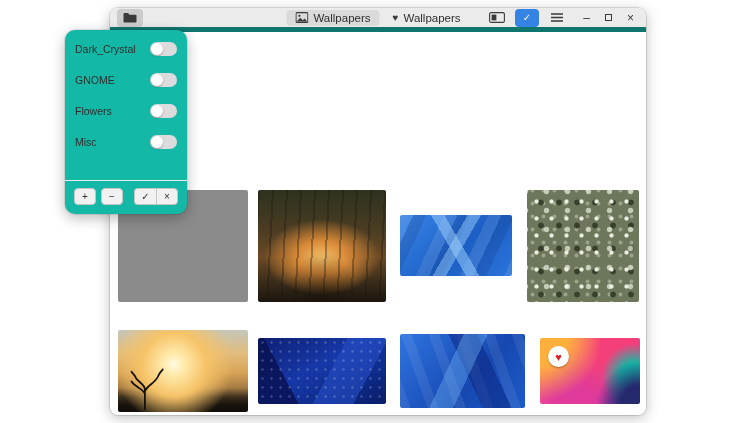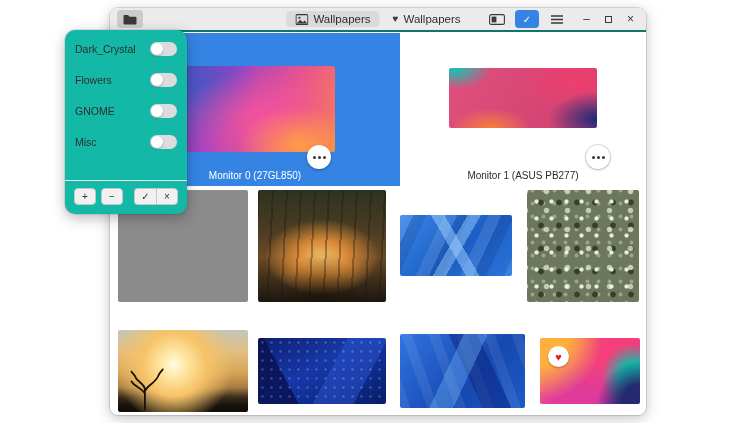--- a/index.html
+++ b/index.html
@@ -5,21 +5,21 @@
   * { margin:0; padding:0; box-sizing:border-box; }
   html,body { width:752px; height:423px; background:#fff; font-family:"Liberation Sans","DejaVu Sans",sans-serif; }
   .stage { position:relative; width:752px; height:423px; background:#ffffff; overflow:hidden; }
 
   
   .window { position:absolute; left:110px; top:8px; width:536px; height:407px; background:#fff;
             border-radius:8px; overflow:hidden; z-index:1;
             box-shadow:0 3px 14px rgba(0,0,0,.25), 0 0 0 1px rgba(0,0,0,.12); }
 
   
-  .headerbar { position:relative; height:24px; background:#ebebeb; border-bottom:2px solid #0f766e;
+  .headerbar { position:relative; height:24px; background:#ebebeb; border-bottom:5px solid #0f766e;
                display:flex; align-items:center; padding:0 7px; }
   .hbtn { display:flex; align-items:center; justify-content:center; border-radius:4px; cursor:default; }
   .folder-btn { width:26px; height:18px; background:#cccccc; }
   .switcher { position:absolute; left:50%; transform:translateX(-50%); display:flex; gap:4px; }
   .tab { display:flex; align-items:center; gap:5px; padding:2px 9px; border-radius:4px;
          font-size:11.5px; color:#2e2e2e; white-space:nowrap; }
   .tab.active { background:rgba(0,0,0,.07); }
   .tab .glyph { font-size:10px; line-height:1; color:#3a3a3a; }
   .header-right { margin-left:auto; display:flex; align-items:center; gap:7px; }
   .icon-btn { width:22px; height:18px; }
@@ -179,36 +179,20 @@
         <div class="win-controls">
           <span class="ctrl">–</span>
           <span class="ctrl">
               <span class="max-box"></span>
             </span>
           <span class="ctrl">×</span>
         </div>
       </div>
     </div>
 
-    <div class="monitors">
-      <div class="monitor-tile selected">
-        <div class="preview preview-m0"></div>
-        <div class="more-button more-m0">
-          <span class="menu-dot"></span>
-        </div>
-        <div class="monitor-label">Monitor 0 (27GL850)</div>
-      </div>
-      <div class="monitor-tile unselected">
-        <div class="preview preview-m1"></div>
-        <div class="more-button more-m1">
-          <span class="menu-dot"></span>
-        </div>
-        <div class="monitor-label">Monitor 1 (ASUS PB277)</div>
-      </div>
-    </div>
 
     <div class="thumb t1"></div>
     <div class="thumb t2"></div>
     <div class="thumb t3"></div>
     <div class="thumb t4"></div>
     <div class="thumb t5">
       <svg width="40" height="48" viewBox="0 0 36 42">
         <path d="M17 42 L17 24 C17 20 12 18 9 14 M17 28 C15 23 8 22 5 17 M17 26 C19 20 26 19 29 12 M9 14 C8 11 6 10 5 8 M29 12 C30 9 32 8 33 6" stroke="#15100a" stroke-width="1.6" fill="none" stroke-linecap="round"></path>
       </svg>
     </div>
@@ -219,25 +203,25 @@
     </div>
   </div>
 
   <div class="popover">
     <div class="folder-list">
       <div class="folder-row">
         <span class="folder-label">Dark_Crystal</span>
         <span class="toggle" data-state="off"></span>
       </div>
       <div class="folder-row">
+        <span class="folder-label">GNOME</span>
+        <span class="toggle" data-state="off"></span>
+      </div>
+      <div class="folder-row">
         <span class="folder-label">Flowers</span>
-        <span class="toggle" data-state="off"></span>
-      </div>
-      <div class="folder-row">
-        <span class="folder-label">GNOME</span>
         <span class="toggle" data-state="off"></span>
       </div>
       <div class="folder-row">
         <span class="folder-label">Misc</span>
         <span class="toggle" data-state="off"></span>
       </div>
     </div>
     <div class="popover-actions">
       <span class="pbtn">+</span>
       <span class="pbtn">−</span>

